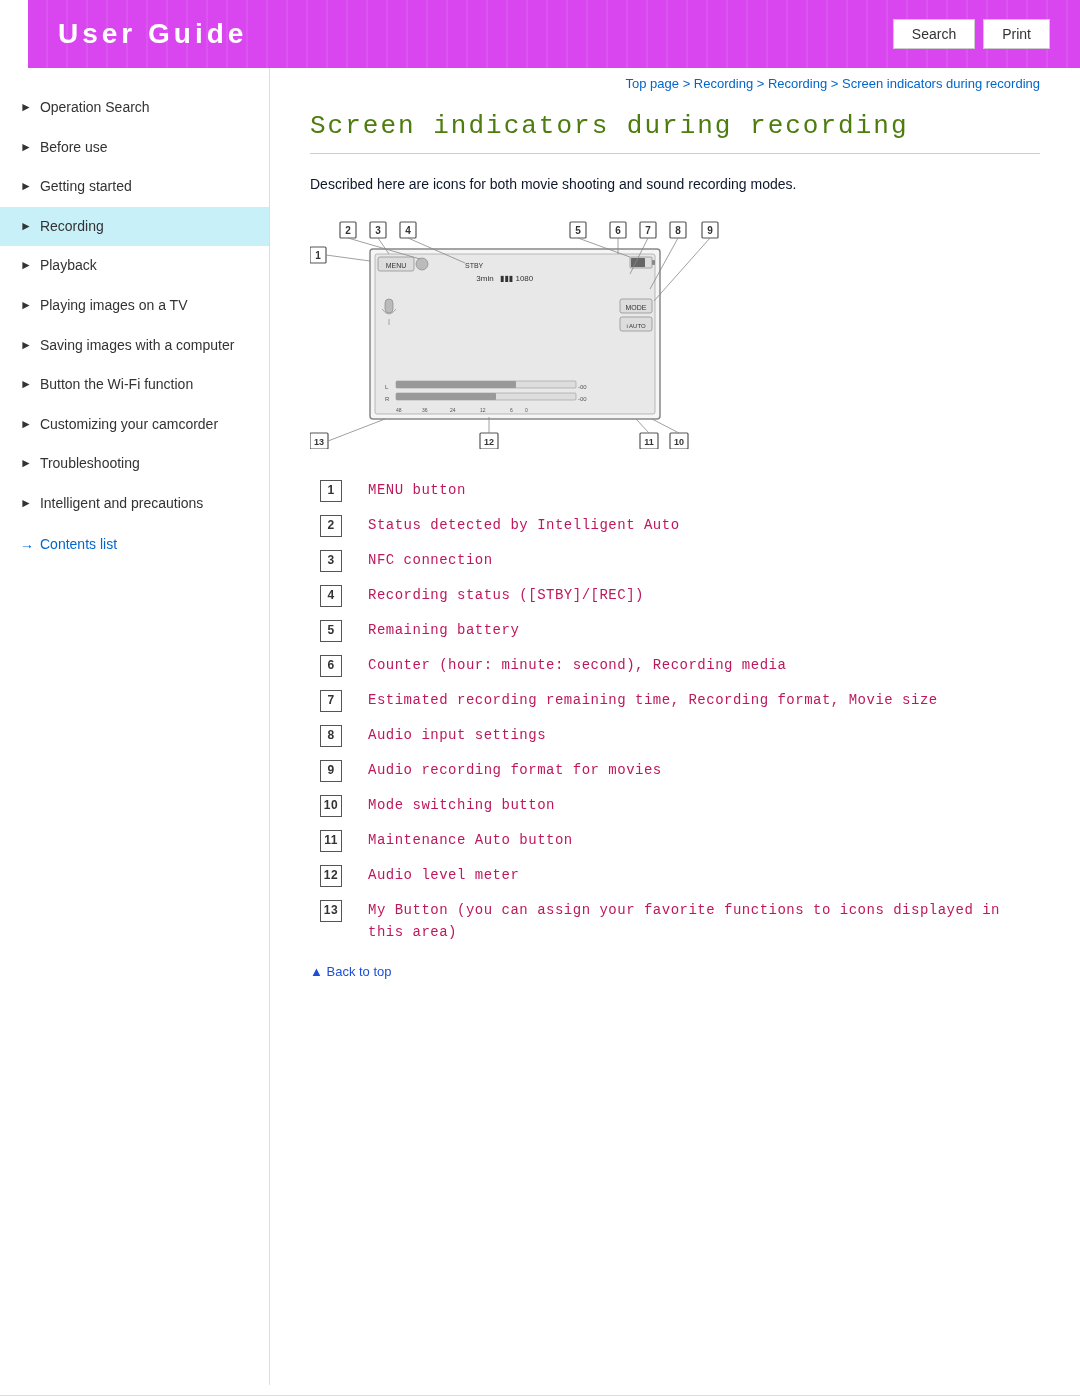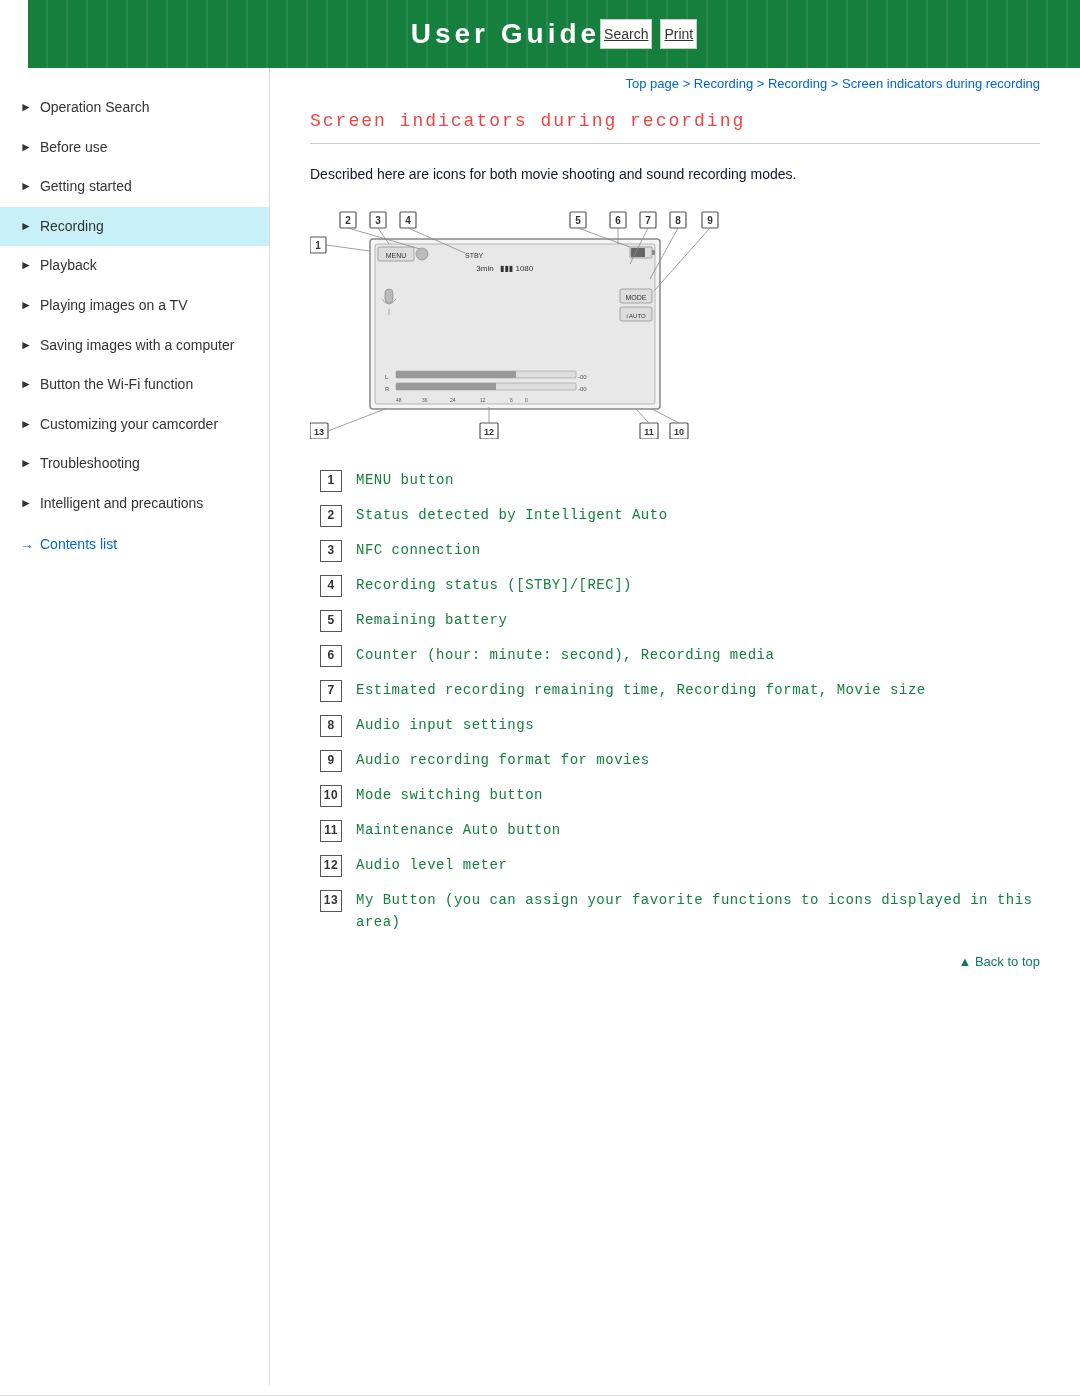--- a/index.html
+++ b/index.html
@@ -6,25 +6,25 @@
     body {
       font-family: Arial, sans-serif;
       background: #fff;
       width: 1080px;
       min-height: 1397px;
       color: #222;
     }
 
     
     .header {
-      background: #15803d;
+      background: #d946ef;
       padding: 18px 30px;
       display: flex;
       align-items: center;
-      justify-content: center;
+      justify-content: space-between;
       position: relative;
       overflow: hidden;
       margin-left: 28px;
     }
     .header::before {
       content: '';
       position: absolute;
       top: 0; left: 0; right: 0; bottom: 0;
       background: repeating-linear-gradient(
         90deg,
@@ -46,25 +46,24 @@
     }
     .header-buttons {
       display: flex;
       gap: 8px;
       position: relative;
       z-index: 1;
     }
     .header-btn {
       background: #fff;
       border: 1px solid #ccc;
-      padding: 6px 3px;
+      padding: 6px 18px;
       font-size: 14px;
       cursor: pointer;
       color: #333;
-      text-decoration: underline;
     }
 
     
     .main-layout {
       display: flex;
       min-height: calc(1397px - 80px);
     }
 
     
     .sidebar {
@@ -115,24 +114,24 @@
     .breadcrumb {
       text-align: right;
       font-size: 13px;
       color: #0066cc;
       margin-bottom: 20px;
       cursor: pointer;
     }
 
     
     .page-title {
-      font-size: 18px;
+      font-size: 26px;
       font-weight: normal;
       letter-spacing: 2px;
-      color: #ef4444;
+      color: #4d7c0f;
       border-bottom: 1px solid #ccc;
       padding-bottom: 12px;
       margin-bottom: 20px;
       font-family: 'Courier New', monospace;
     }
 
     
     .description {
       font-size: 14px;
       color: #0f172a;
@@ -173,27 +172,28 @@
       font-size: 12px;
       font-weight: bold;
       margin-right: 14px;
       flex-shrink: 0;
       margin-top: 1px;
       font-family: Arial, sans-serif;
       color: #333;
     }
     .indicator-text {
       flex: 1;
-      color: #15803d;
+      color: #be185d;
+      margin-left: 12px;
     }
 
     
     .back-to-top {
-      text-align: right;
-      color: #0f766e;
+      text-align: left;
+      color: #1d4ed8;
       font-size: 13px;
       cursor: pointer;
       margin-top: 20px;
     }
 
     
     .footer {
       border-top: 1px solid #ddd;
       text-align: center;
       padding: 18px;

